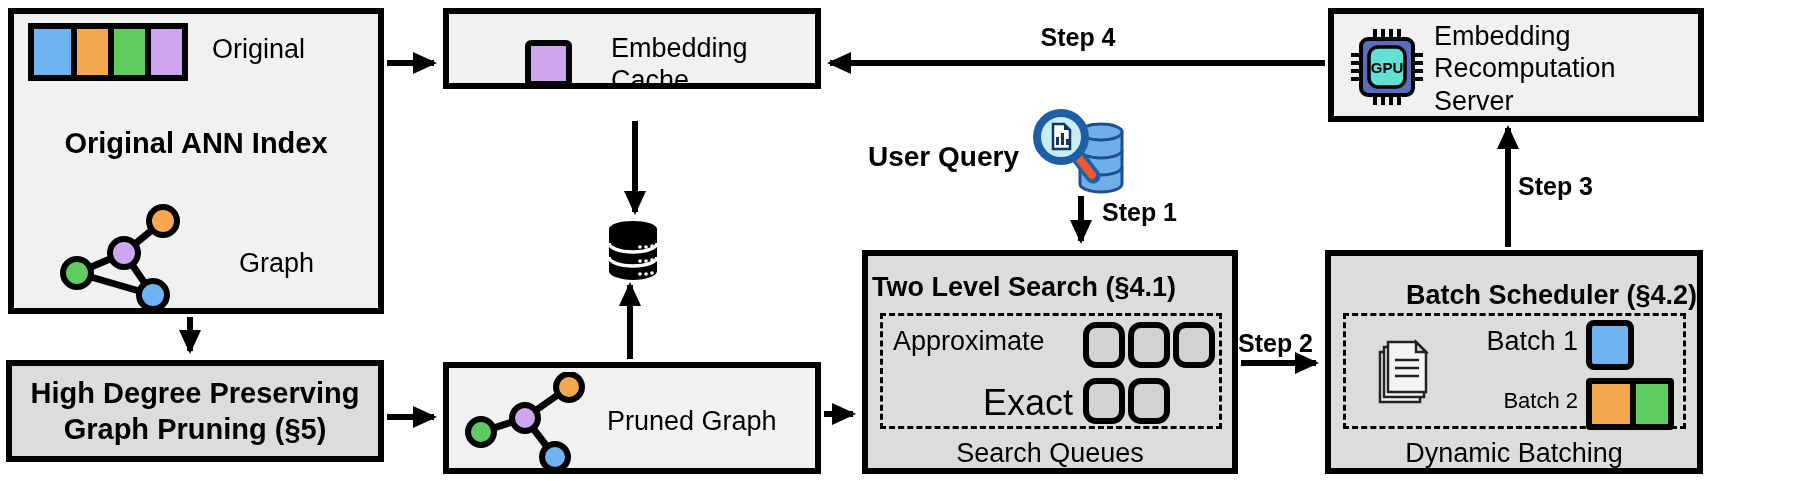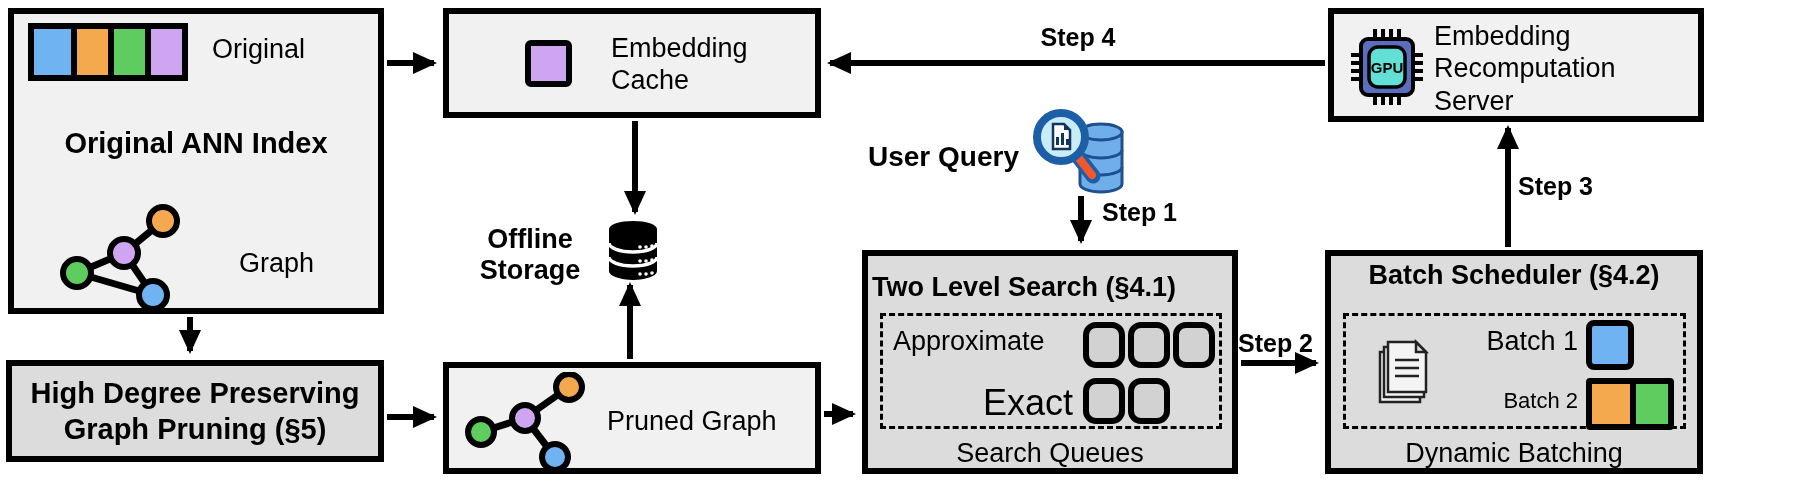--- a/index.html
+++ b/index.html
@@ -16,21 +16,21 @@
   #ann-index        { left: 8px;  top: 8px;  width: 376px; height: 306px; }
   .emb-strip        { position: absolute; left: 14px; top: 9px; display: flex; border: 6px solid #000; background: #000; }
   .emb-cell         { width: 37px; height: 46px; border-left: 6px solid #000; }
   .emb-cell:first-child { border-left: none; }
   #emb-label        { left: 198px; top: 20px; font-size: 27px; }
   #ann-title        { left: 0; top: 113px; width: 364px; text-align: center; font-size: 29px; font-weight: bold; }
   #ann-graph        { position: absolute; left: 35px; top: 183px; }
   #graph-label      { left: 225px; top: 234px; font-size: 27px; }
 
   
-  #emb-cache        { left: 443px; top: 8px; width: 378px; height: 110px; }
+  #emb-cache        { left: 443px; top: 8px; width: 378px; height: 81px; }
   #cache-square     { position: absolute; left: 76px; top: 26px; width: 47px; height: 47px; border: 6px solid #000; border-radius: 6px; }
   #cache-label      { left: 162px; top: 18px; width: 175px; font-size: 27px; line-height: 1.2; }
 
   
   #recomp-server    { left: 1328px; top: 8px; width: 376px; height: 114px; }
   #gpu-icon         { position: absolute; left: 13px; top: 12px; }
   #server-label     { left: 100px; top: 6px; width: 250px; font-size: 27px; line-height: 1.2; }
 
   
   #storage-label    { left: 466px; top: 224px; width: 128px; text-align: center; font-size: 27px; font-weight: bold; line-height: 1.15; }
@@ -45,21 +45,21 @@
   #tls-title        { left: 0; top: 16px; width: 312px; text-align: center; font-size: 27px; font-weight: bold; }
   .dashed           { position: absolute; border: 3px dashed #000; }
   #tls-dashed       { left: 12px; top: 57px; width: 342px; height: 116px; }
   #tls-row1-label   { left: 10px;  top: 10px; width: 180px; font-size: 27px; }
   #tls-row2-label   { left: 10px;  top: 66px; width: 180px; font-size: 36px; text-align: right; }
   .queue-sq         { position: absolute; width: 42px; height: 46px; background: #d2d2d2; border: 6px solid #000; border-radius: 13px; }
   #tls-footer       { left: 0; top: 182px; width: 364px; text-align: center; font-size: 27px; }
 
   
   #bs               { left: 1325px; top: 250px; width: 378px; height: 224px; }
-  #bs-title         { left: 0; top: 4px; width: 366px; text-align: center; font-size: 27px; font-weight: bold; }
+  #bs-title         { left: 0; top: 24px; width: 366px; text-align: right; font-size: 27px; font-weight: bold; }
   #bs-dashed        { left: 12px; top: 57px; width: 343px; height: 116px; }
   #docs-icon        { position: absolute; left: 26px; top: 22px; }
   #b1-label         { left: 112px; top: 10px; width: 120px; font-size: 27px; text-align: right; }
   #b2-label         { left: 112px; top: 72px; width: 120px; font-size: 22px; text-align: right; }
   #b1-square        { position: absolute; left: 240px; top: 4px; width: 48px; height: 50px; border: 6px solid #000; border-radius: 8px; }
   #b2-squares       { position: absolute; left: 240px; top: 62px; display: flex; border: 6px solid #000; border-radius: 4px; background: #000; }
   .b2-cell          { width: 38px; height: 40px; border-left: 6px solid #000; }
   .b2-cell:first-child { border-left: none; }
   #bs-footer        { left: 0; top: 182px; width: 366px; text-align: center; font-size: 27px; }
 
@@ -137,21 +137,20 @@
           <line x1="65" y1="45" x2="76" y2="45"></line>
           <line x1="65" y1="53" x2="76" y2="53"></line>
       </g>
       <rect x="14" y="13" width="52" height="56" rx="7" stroke="#000" stroke-width="4" style="fill: rgb(91, 109, 189);"></rect>
       <rect x="22" y="21" width="36" height="40" rx="9" stroke="#000" stroke-width="3.5" style="fill: rgb(98, 224, 214);"></rect>
       <text x="40" y="47" text-anchor="middle" font-size="15" font-weight="bold" font-family="Liberation Sans, sans-serif" fill="#000">GPU</text>
     </svg>
     <div class="lbl" id="server-label">Embedding Recomputation Server</div>
   </div>
 
-  <div class="lbl" id="storage-label">Offline Storage</div>
   <svg id="storage-icon" width="54" height="62" viewBox="0 0 54 62">
     <path d="M3 10 v42 a24 9 0 0 0 48 0 v-42 z" fill="#000"></path>
     <ellipse cx="27" cy="10" rx="24" ry="8" fill="#000"></ellipse>
     <path d="M3 24 a24 9 0 0 0 48 0" fill="none" stroke="#fff" stroke-width="3.5"></path>
     <path d="M3 38 a24 9 0 0 0 48 0" fill="none" stroke="#fff" stroke-width="3.5"></path>
     <g fill="#fff">
       <circle cx="34" cy="28" r="1.8"></circle>
         <circle cx="40" cy="28" r="1.8"></circle>
         <circle cx="46" cy="27" r="1.8"></circle>
       <circle cx="34" cy="42" r="1.8"></circle>

